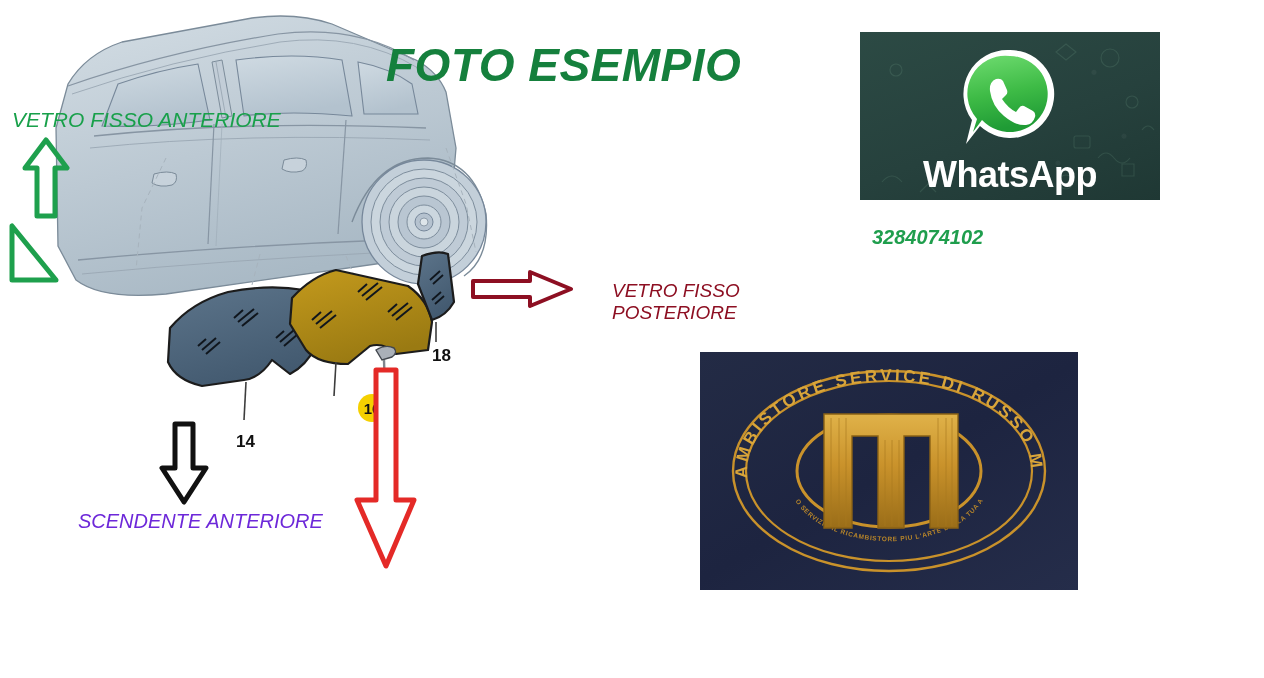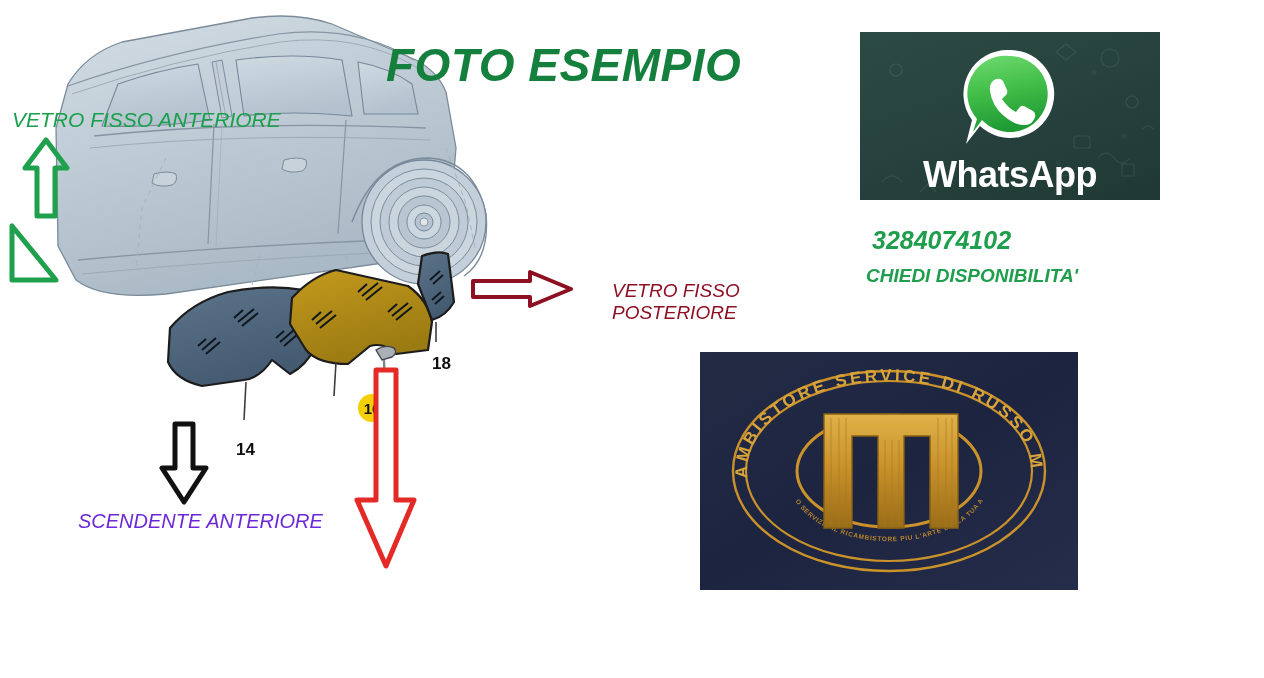--- a/index.html
+++ b/index.html
@@ -80,21 +80,21 @@
   #whatsapp-wordmark {
     left: 0; right: 0; top: 122px;
     text-align: center;
     color: #ffffff;
     font-size: 36px;
     font-weight: bold;
     letter-spacing: -0.5px;
   }
   #phone-number {
     left: 872px; top: 226px;
-    font-size: 25px;
+    font-size: 20px;
     font-weight: bold;
     font-style: italic;
     color: #1f9e4d;
     white-space: nowrap;
   }
   #contact-line-1 {
     left: 866px; top: 265px;
     font-size: 19px;
     font-weight: bold;
     font-style: italic;
@@ -135,21 +135,20 @@
   #arrow-red-right { left: 470px; top: 268px; width: 104px; height: 42px; }
   #arrow-black-down { left: 158px; top: 420px; width: 52px; height: 86px; }
   #arrow-red-down { left: 352px; top: 366px; width: 66px; height: 204px; }
 
   
   .callout-number {
     font-family: "Liberation Sans", sans-serif;
     font-weight: bold;
     font-size: 17px;
     color: #111111;
-    margin-top: 8px;
   }
   #callout-14 { left: 236px; top: 432px; }
   #callout-17 { left: 379px; top: 398px; }
   #callout-18 { left: 432px; top: 346px; }
   #callout-16 {
     left: 322px; top: 394px;
     width: 28px; height: 28px;
     border-radius: 50%;
     background: #f5d000;
     display: flex;
@@ -342,21 +341,20 @@
       <path d="M52 4 A44 44 0 1 1 22 80 L8 98 L14 74 A44 44 0 0 1 52 4 Z" fill="#ffffff"></path>
       <path d="M52 10 A38 38 0 1 1 24 74 L15 86 L19 73 A38 38 0 0 1 52 10 Z" fill="url(#waGrad)"></path>
       <path d="M38 33 q-7 3 -6 12 q2 15 14 25 q12 10 22 9 q7 -1 9 -8 q1 -4 -2 -6
                l-9 -5 q-3 -1 -5 2 l-3 4 q-8 -4 -14 -13 l4 -4 q2 -2 1 -5 l-4 -9
                q-2 -3 -7 -2 Z" fill="#ffffff"></path>
     </svg>
     <div class="abs" id="whatsapp-wordmark">WhatsApp</div>
   </div>
 
   <div class="abs" id="phone-number">3284074102</div>
-  <div class="abs" id="contact-line-1">CHIEDI DISPONIBILITA'</div>
 
   <div class="abs" id="company-logo">
     <svg width="378" height="238" viewBox="0 0 378 238" xmlns="http://www.w3.org/2000/svg">
       <defs>
         <path id="ringPath" d="M189 210 a150 96 0 1 1 0.1 0" fill="none"></path>
         <path id="ringPathTop" d="M 47 119 a 142 90 0 0 1 284 0" fill="none"></path>
         <path id="footPath" d="M 96 150 a 100 62 0 0 0 186 0" fill="none"></path>
         <linearGradient id="goldGrad" x1="0" y1="0" x2="0" y2="1">
           <stop offset="0%" stop-color="#e0b249"></stop>
           <stop offset="45%" stop-color="#c9922b"></stop>

